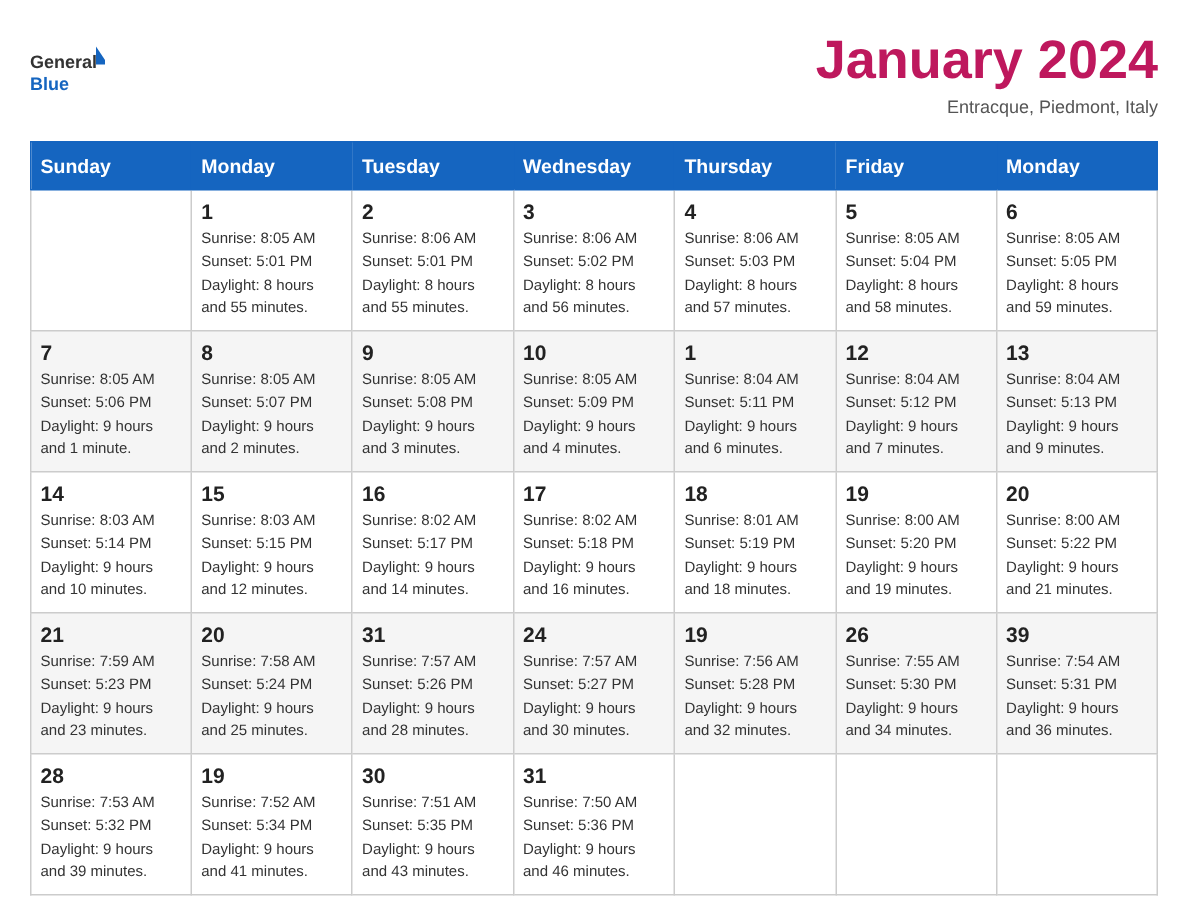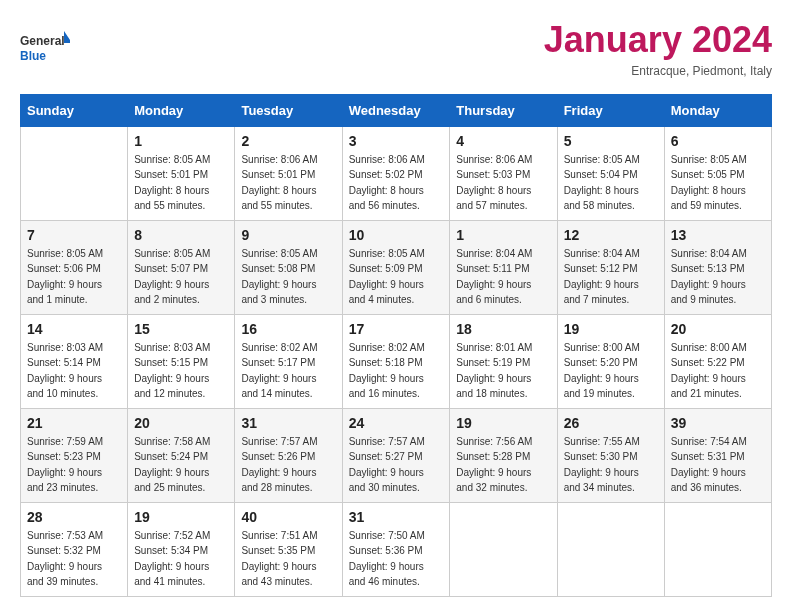--- a/index.html
+++ b/index.html
@@ -228,21 +228,21 @@
       <tr>
         <td>
           <span class="day-number">28</span>
           <div class="day-info">Sunrise: 7:53 AM<br>Sunset: 5:32 PM<br>Daylight: 9 hours<br>and 39 minutes.</div>
         </td>
         <td>
           <span class="day-number">19</span>
           <div class="day-info">Sunrise: 7:52 AM<br>Sunset: 5:34 PM<br>Daylight: 9 hours<br>and 41 minutes.</div>
         </td>
         <td>
-          <span class="day-number">40</span>
+          <span class="day-number">30</span>
           <div class="day-info">Sunrise: 7:51 AM<br>Sunset: 5:35 PM<br>Daylight: 9 hours<br>and 43 minutes.</div>
         </td>
         <td>
           <span class="day-number">31</span>
           <div class="day-info">Sunrise: 7:50 AM<br>Sunset: 5:36 PM<br>Daylight: 9 hours<br>and 46 minutes.</div>
         </td>
         <td class="empty-cell"></td>
         <td class="empty-cell"></td>
         <td class="empty-cell"></td>
       </tr>

